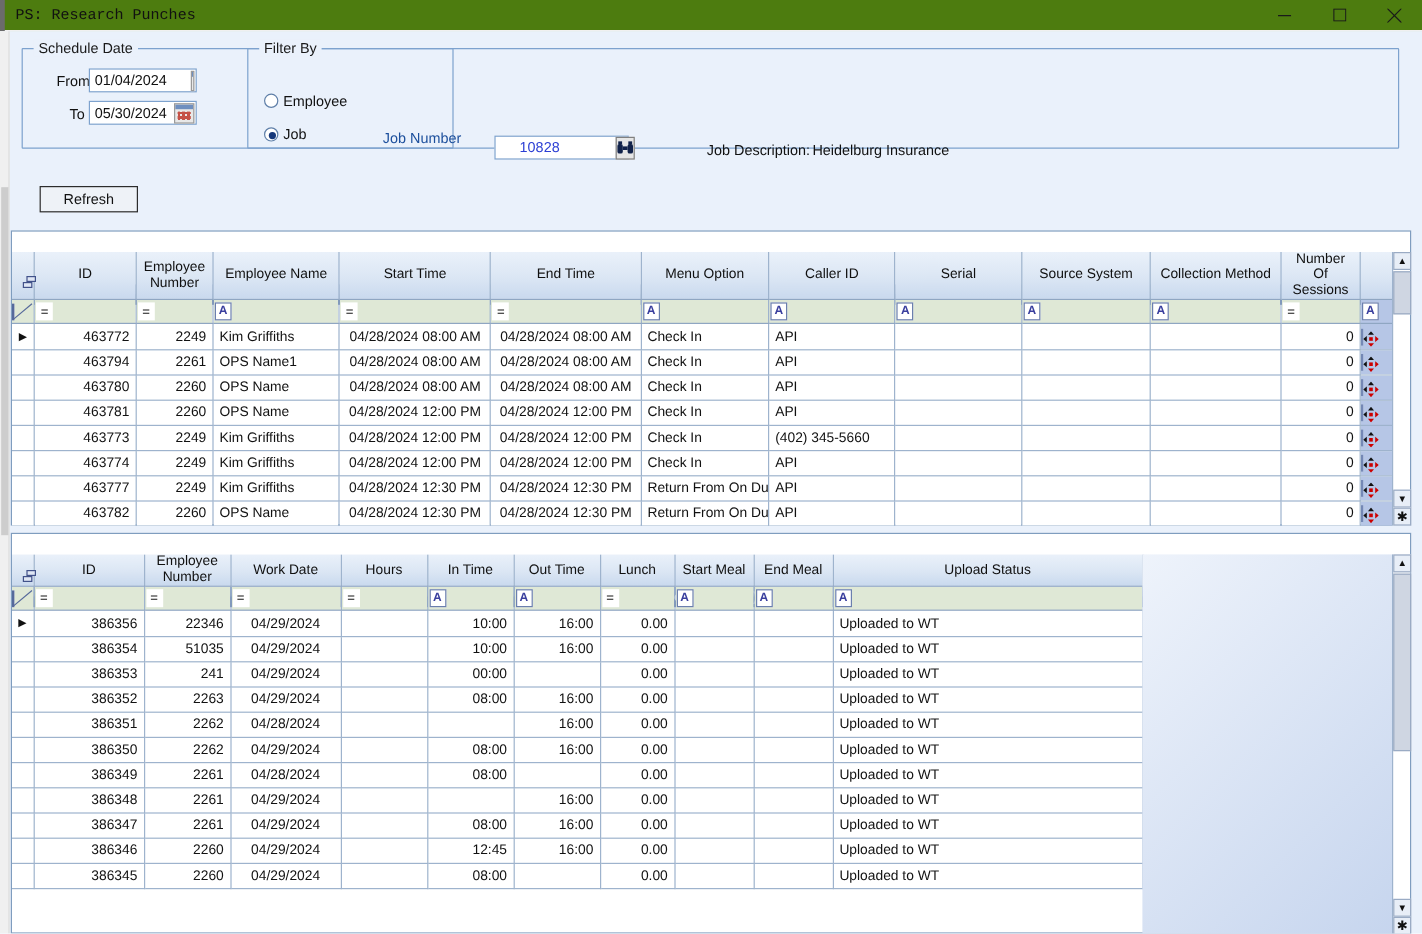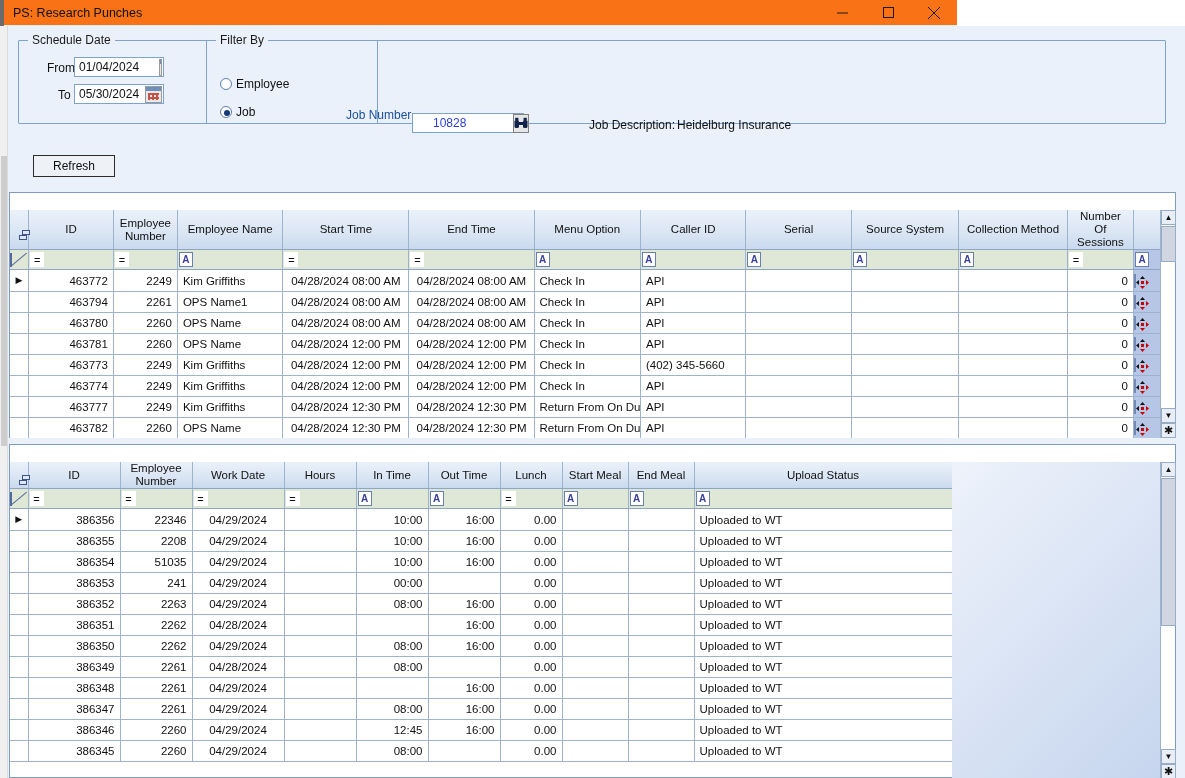--- a/index.html
+++ b/index.html
@@ -9,23 +9,23 @@
     font-family: "Liberation Sans", sans-serif;
     font-size: 12px;
     color:#000;
     background:#ffffff;
     overflow:hidden;
     position:relative;
   }
 
   
   .titlebar{
-    position:absolute; left:0; top:0; width:957px; height:26px;
-    background:#f97316; border-bottom:1px solid #f0f0f0;
-    display:flex; align-items:center;
+    position:absolute; left:0; top:0; width:1185px; height:26px;
+    background:#4d7c0f; border-bottom:1px solid #f0f0f0;
+    display:flex; align-items:center;font-family:Liberation Mono, monospace;
   }
   .title-accent{ width:4px; height:26px; background:#6b6b6b; }
   .title-text{ margin-left:9px; font-size:12.5px; color:#111; }
   .win-btns{ margin-left:auto; display:flex; height:26px; }
   .win-btn{ width:46px; height:26px; display:flex; align-items:center; justify-content:center;
             font-size:13px; color:#1a1a1a; }
   .win-btn.close{ font-size:15px; }
   .win-btn svg{ display:block; }
 
   
@@ -276,21 +276,21 @@
     <div class="radio-row" style="left:13px; top:36px;">
       <span class="radio"></span>
       <span class="radio-lbl">Employee</span>
     </div>
 
     <div class="radio-row" style="left:13px; top:64px;">
       <span class="radio checked"></span>
       <span class="radio-lbl">Job</span>
     </div>
 
-    <div class="lbl link-lbl" style="left:112px; top:67px;margin-left:27px;">Job Number</div>
+    <div class="lbl link-lbl" style="left:112px; top:67px;">Job Number</div>
   </div>
 
   <div class="jobwrap">
     <input type="text" value="10828" style="">
     <span class="bino-btn">
       <svg width="14" height="12" viewBox="0 0 14 12">
         <rect x="0.5" y="3" width="4.5" height="8" rx="1.6" fill="#11224a"></rect>
         <rect x="9" y="3" width="4.5" height="8" rx="1.6" fill="#11224a"></rect>
         <rect x="5" y="5" width="4" height="3" fill="#11224a"></rect>
         <rect x="1.2" y="0.8" width="3.2" height="2.4" fill="#11224a"></rect>
@@ -689,33 +689,20 @@
               <td class="num"></td>
               <td class="num">10:00</td>
               <td class="num">16:00</td>
               <td class="num">0.00</td>
               <td></td>
               <td></td>
               <td>Uploaded to WT</td>
             </tr>
             <tr>
               <td class="gutter-cell"></td>
-              <td class="num">386355</td>
-              <td class="blue">2208</td>
-              <td class="ctr">04/29/2024</td>
-              <td class="num"></td>
-              <td class="num">10:00</td>
-              <td class="num">16:00</td>
-              <td class="num">0.00</td>
-              <td></td>
-              <td></td>
-              <td>Uploaded to WT</td>
-            </tr>
-            <tr>
-              <td class="gutter-cell"></td>
               <td class="num">386354</td>
               <td class="blue">51035</td>
               <td class="ctr">04/29/2024</td>
               <td class="num"></td>
               <td class="num">10:00</td>
               <td class="num">16:00</td>
               <td class="num">0.00</td>
               <td></td>
               <td></td>
               <td>Uploaded to WT</td>

